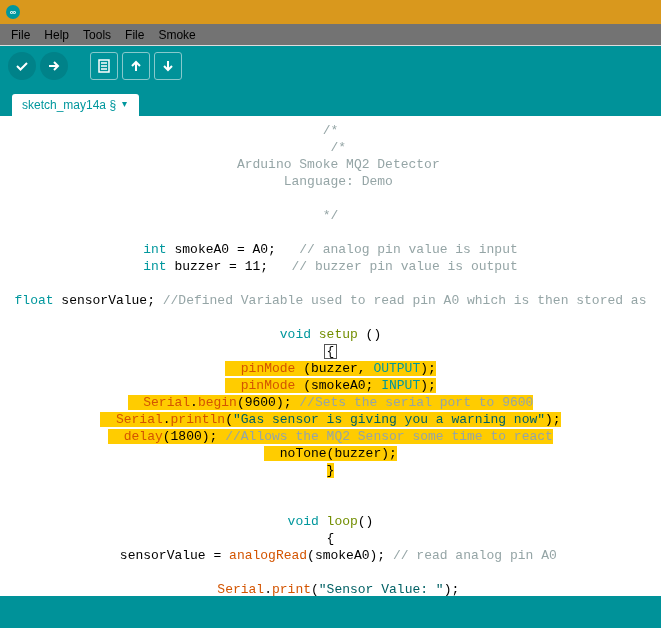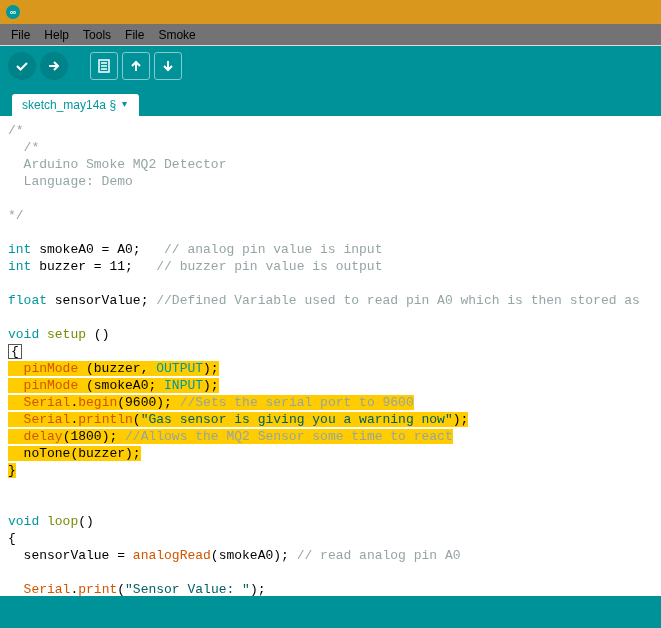--- a/index.html
+++ b/index.html
@@ -100,20 +100,21 @@
   .editor {
     flex: 1;
     background: #fff;
     font-family: Consolas, "Courier New", monospace;
     font-size: 13px;
     line-height: 17px;
     padding: 6px 8px;
     white-space: pre;
     color: #000;
     overflow: hidden;
+    text-align: center;
   }
   .c-comment { color: #95a5a6; }
   .c-type    { color: #00979d; }
   .c-rettype { color: #728e00; }
   .c-builtin { color: #d35400; }
   .c-const   { color: #00979d; }
   .c-string  { color: #006064; }
   .hl { background: #ffcc00; }
   .cursor-box {
     display: inline-block;

